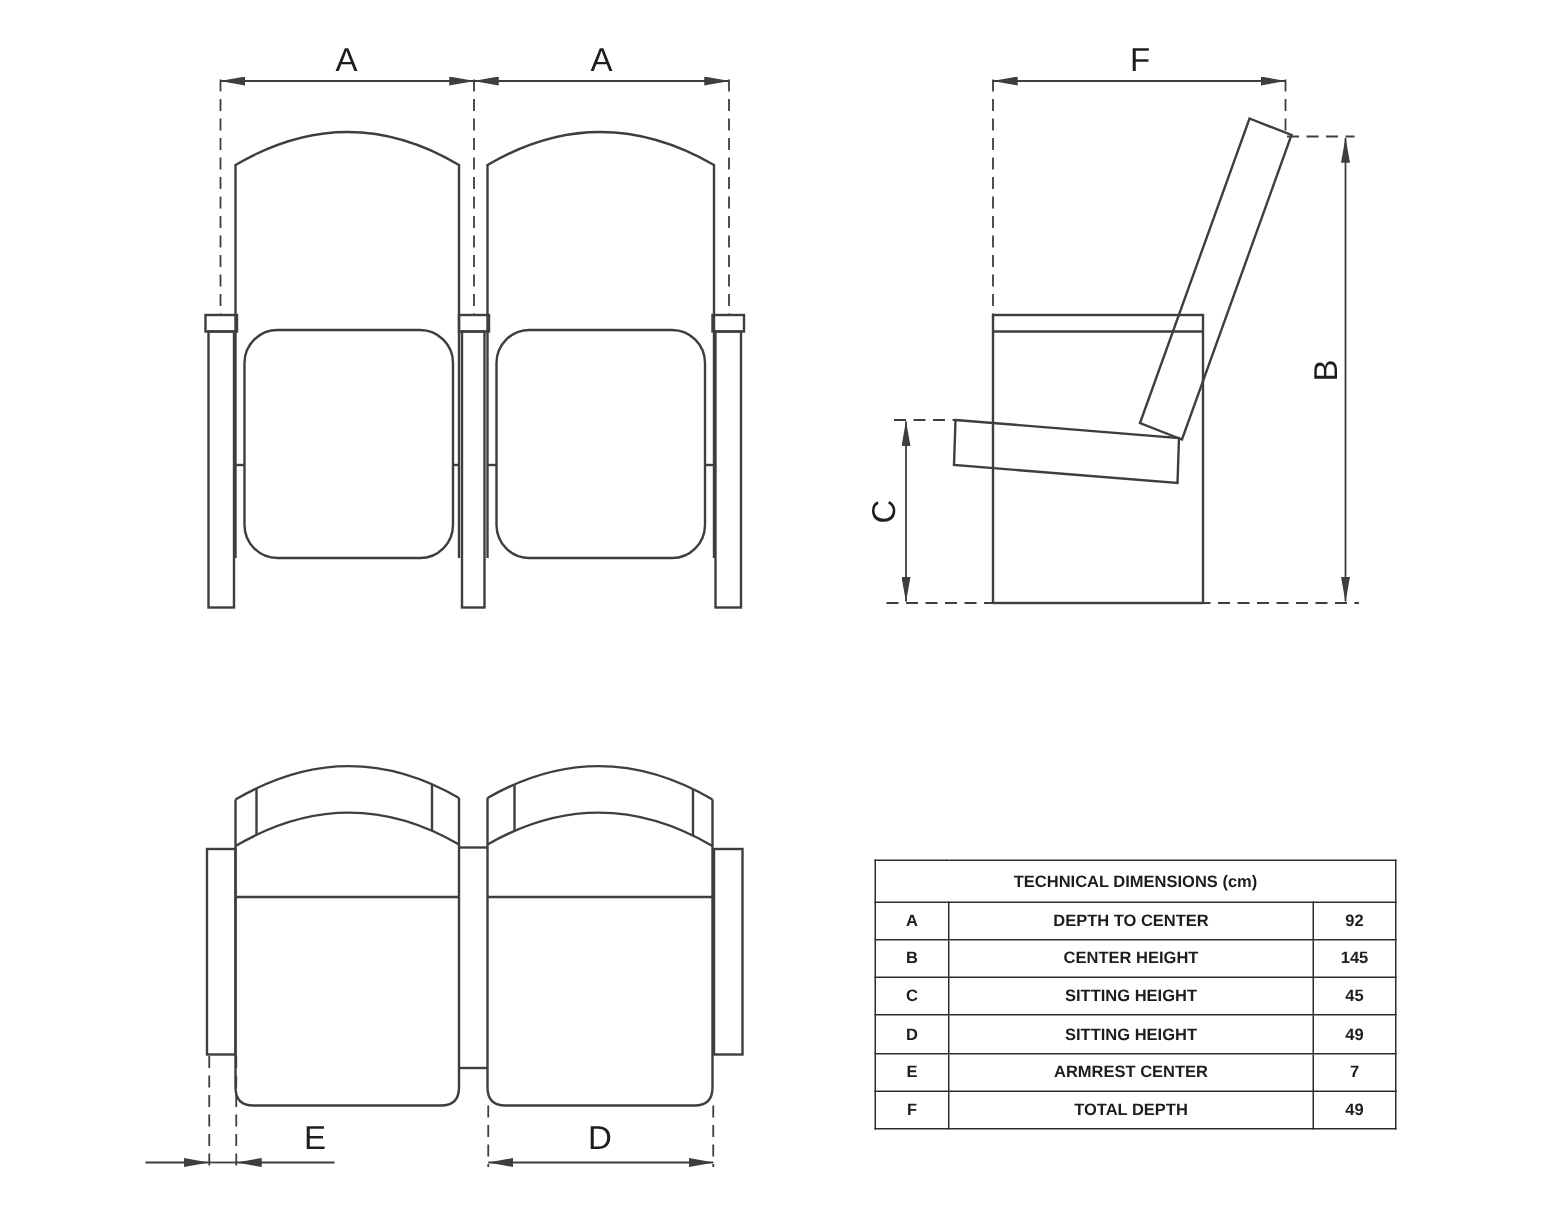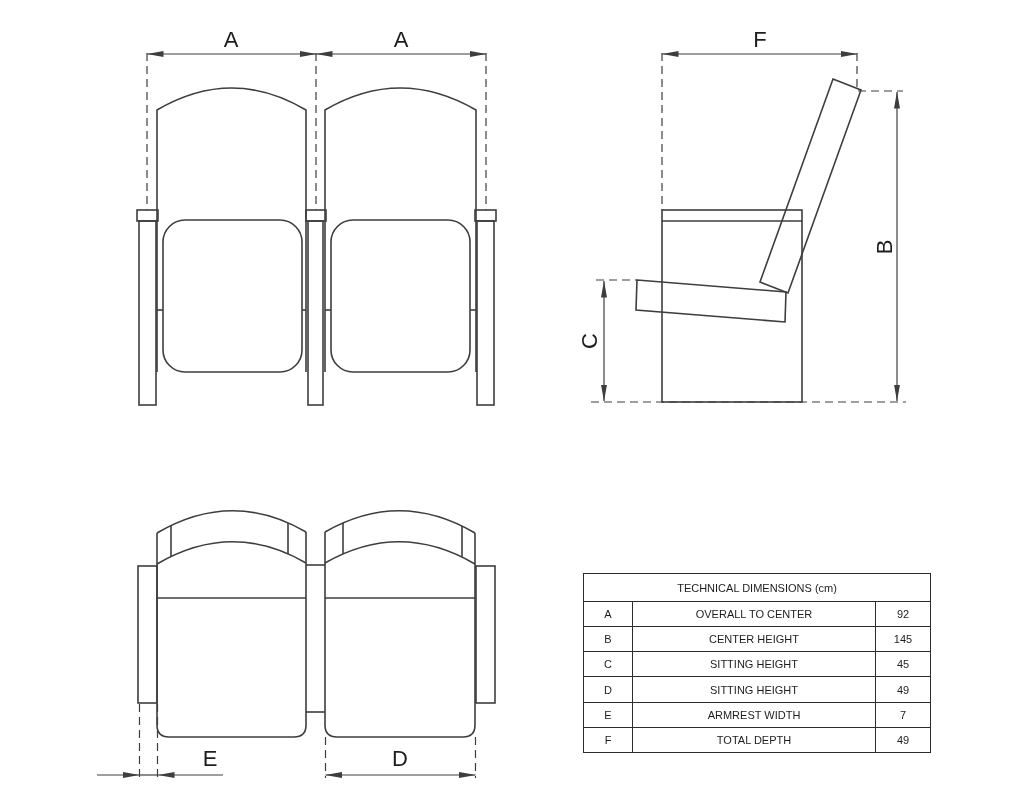--- a/index.html
+++ b/index.html
@@ -13,21 +13,21 @@
           font-family:"Liberation Sans",sans-serif;}
   .drawing-svg{position:absolute;left:0;top:0;}
   .ol{stroke:var(--color-line);fill:none;stroke-width:1.6;}
   .dim{stroke:var(--color-line);fill:none;stroke-width:1.2;}
   .dash{stroke:var(--color-line);fill:none;stroke-width:1.2;stroke-dasharray:8 5;}
   .arrowhead{fill:var(--color-line);stroke:none;}
   .lbl{font-family:"Liberation Sans",sans-serif;font-size:22px;fill:var(--color-text);stroke:none;}
   .dims-table{position:absolute;left:583px;top:573px;width:347px;height:180px;
               border-collapse:collapse;table-layout:fixed;
               font-family:"Liberation Sans",sans-serif;font-size:11px;color:var(--color-text);
-              text-align:center;}
+              text-align:center;font-weight:bold;}
   .dims-table td{border:1.4px solid var(--color-table_border);padding:0;overflow:hidden;}
   .dims-table .hdr td{height:27px;}
   .dims-table col.c-letter{width:49px;}
   .dims-table col.c-name{width:243px;}
   .dims-table col.c-value{width:55px;}
 </style>
 </head>
 <body>
 
 <div class="canvas">
@@ -131,41 +131,41 @@
         <col class="c-letter">
         <col class="c-name">
         <col class="c-value">
       </colgroup>
     <tbody>
         <tr class="hdr">
       <td colspan="3">TECHNICAL DIMENSIONS (cm)</td>
     </tr>
     <tr>
       <td>A</td>
-      <td>OVERALL TO CENTER</td>
+      <td>DEPTH TO CENTER</td>
       <td>92</td>
     </tr>
     <tr>
       <td>B</td>
       <td>CENTER HEIGHT</td>
       <td>145</td>
     </tr>
     <tr>
       <td>C</td>
       <td>SITTING HEIGHT</td>
       <td>45</td>
     </tr>
     <tr>
       <td>D</td>
       <td>SITTING HEIGHT</td>
       <td>49</td>
     </tr>
     <tr>
       <td>E</td>
-      <td>ARMREST WIDTH</td>
+      <td>ARMREST CENTER</td>
       <td>7</td>
     </tr>
     <tr>
       <td>F</td>
       <td>TOTAL DEPTH</td>
       <td>49</td>
     </tr>
   </tbody>
     </table>
 

